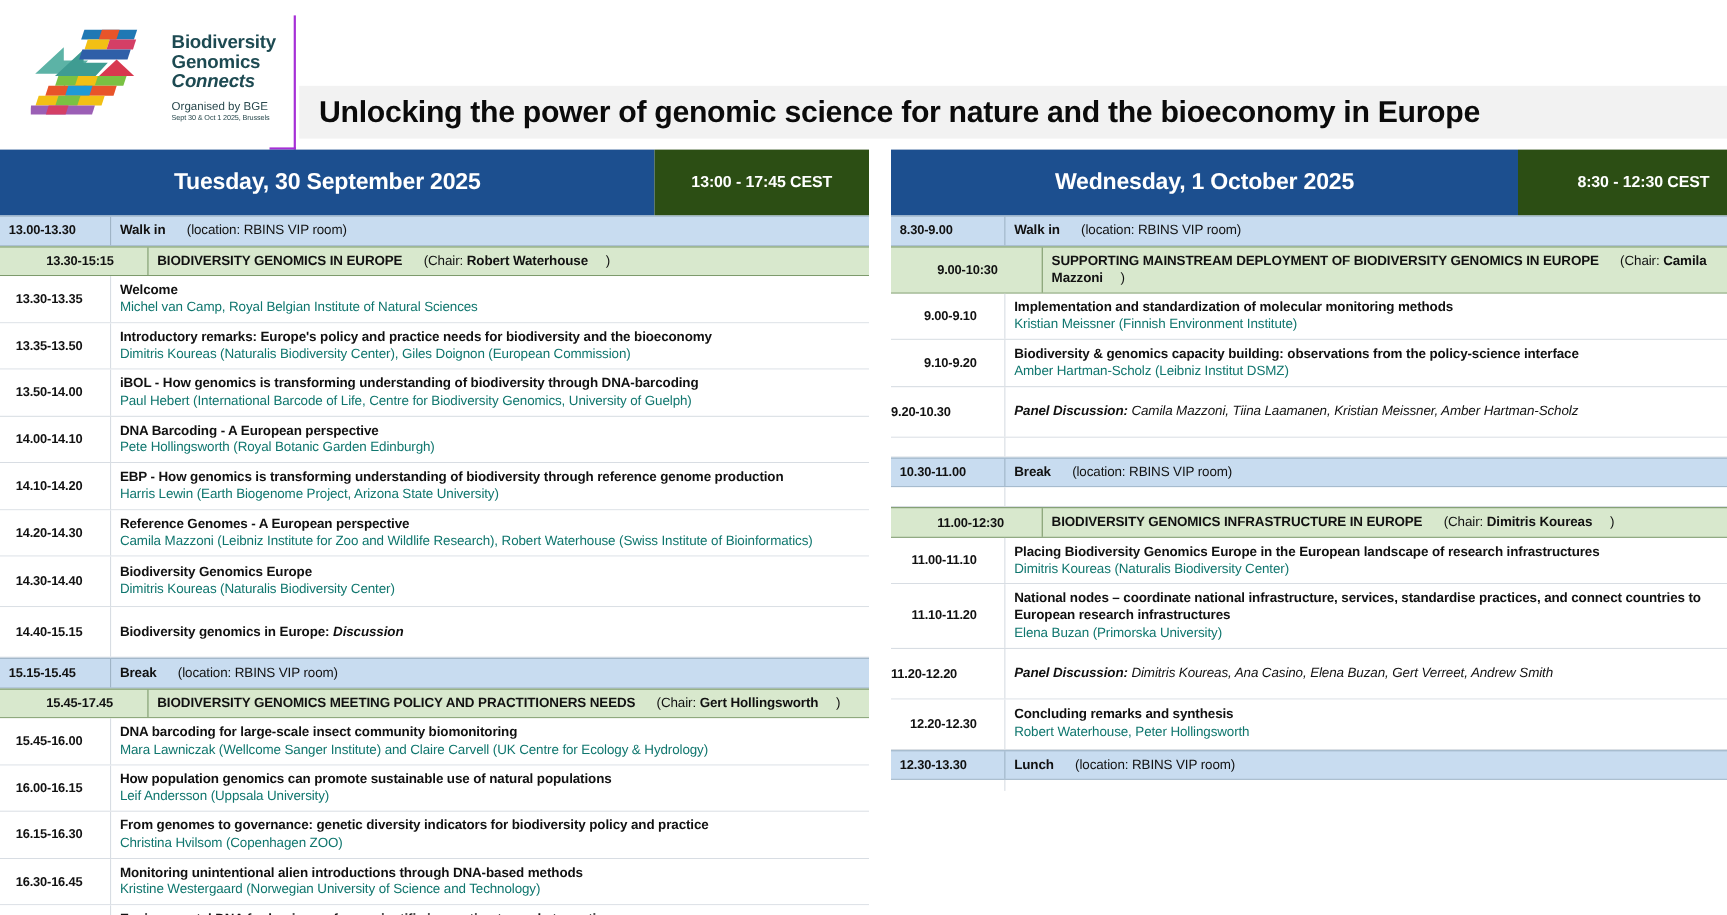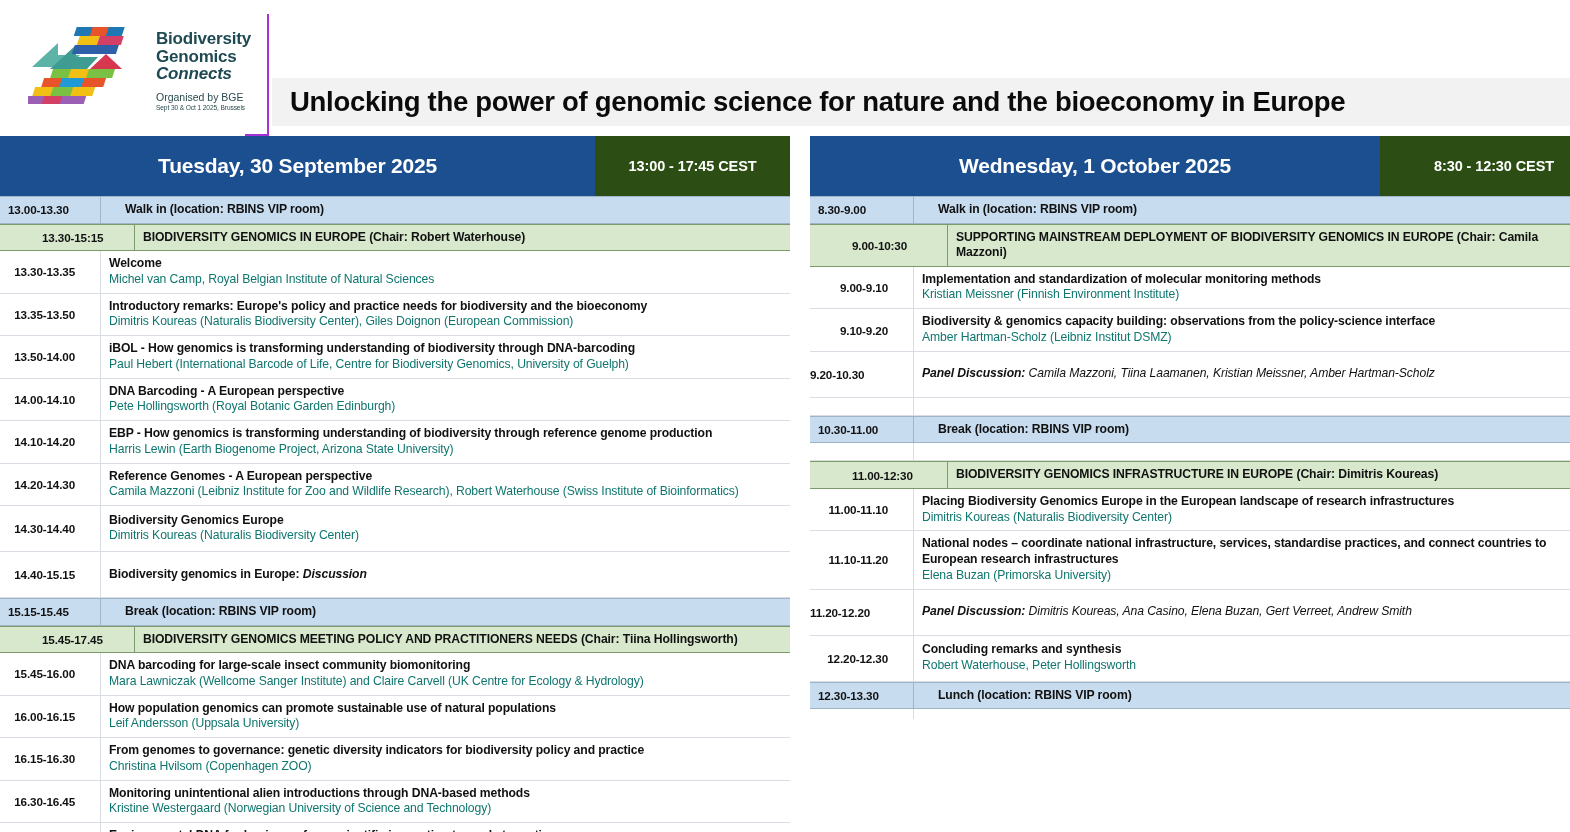--- a/index.html
+++ b/index.html
@@ -66,37 +66,37 @@
   .row .tm {
     flex:0 0 auto; display:flex; align-items:center;
     font-size:11.7px; font-weight:bold; color:#111; letter-spacing:-0.15px;
     border-right:1px solid #d8dde3;
   }
   .col-left  .row .tm { width:101px; }
   .col-right .row .tm { width:104px; }
   .row .bd { flex:1 1 auto; padding:5px 8px 5px 8px; display:flex; flex-direction:column; justify-content:center; }
 
   .row.break, .row.meal {
-    background:#c8dcf0; border-top:1px solid #9fb4c6; border-bottom:1px solid #9fb4c6;gap:16px;
+    background:#c8dcf0; border-top:1px solid #9fb4c6; border-bottom:1px solid #9fb4c6;
   }
   .row.break .tm, .row.meal .tm { justify-content:flex-start; padding-left:8px; border-right-color:#9fb4c6; }
   .row.session {
     background:#d8e8cd; border-top:1px solid #7d9a6c; border-bottom:1px solid #7d9a6c;
   }
   .row.session .tm { justify-content:flex-start; padding-left:8px; border-right-color:#7d9a6c;margin-left:34px; }
   .row.talk { background:#ffffff; }
   .row.talk .tm { justify-content:flex-end; padding-right:25px; }
   .row.spacer { background:#ffffff; border-bottom:1px solid #d8dde3; height:18px; }
   .row.spacer .tm { border-right:1px solid #d8dde3; }
   .row.tail { background:#ffffff; border-bottom:none; flex:1 1 auto; }
   .row.tail .tm { border-right:1px solid #d8dde3; }
 
   .t1 { font-size:12.2px; font-weight:bold; color:#111; line-height:1.28; letter-spacing:-0.1px; }
   .t2 { font-size:12.2px; font-weight:normal; color:#0f766e; line-height:1.3; letter-spacing:-0.1px; }
-  .t1 .reg { font-weight:bold; }
+  .t1 .reg { font-weight:normal;margin-left:16px; }
   .t1 .ital { font-style:italic; }
   .pd-lead { font-weight:bold; font-style:italic;margin-top:28px; }
   .pd-names { font-weight:normal; font-style:italic; }
 
   .flist { display:flex; flex-direction:column; }
 </style>
 </head>
 <body>
 
 <div class="page">
@@ -222,21 +222,21 @@
           </div>
           <div class="row break">
             <div class="tm">15.15-15.45</div>
             <div class="bd">
               <div class="t1"><span>Break</span><span class="reg"> (location: RBINS VIP room)</span></div>
             </div>
           </div>
           <div class="row session">
             <div class="tm">15.45-17.45</div>
             <div class="bd">
-              <div class="t1"><span>BIODIVERSITY GENOMICS MEETING POLICY AND PRACTITIONERS NEEDS</span><span class="reg"> (Chair: </span><span>Tiina Hollingsworth</span><span class="reg">)</span></div>
+              <div class="t1"><span>BIODIVERSITY GENOMICS MEETING POLICY AND PRACTITIONERS NEEDS</span><span class="reg"> (Chair: </span><span>Gert Hollingsworth</span><span class="reg">)</span></div>
             </div>
           </div>
           <div class="row talk">
             <div class="tm">15.45-16.00</div>
             <div class="bd">
               <div class="t1"><span>DNA barcoding for large-scale insect community biomonitoring</span></div>
               <div class="t2">Mara Lawniczak (Wellcome Sanger Institute) and Claire Carvell (UK Centre for Ecology &amp; Hydrology)</div>
             </div>
           </div>
           <div class="row talk">

